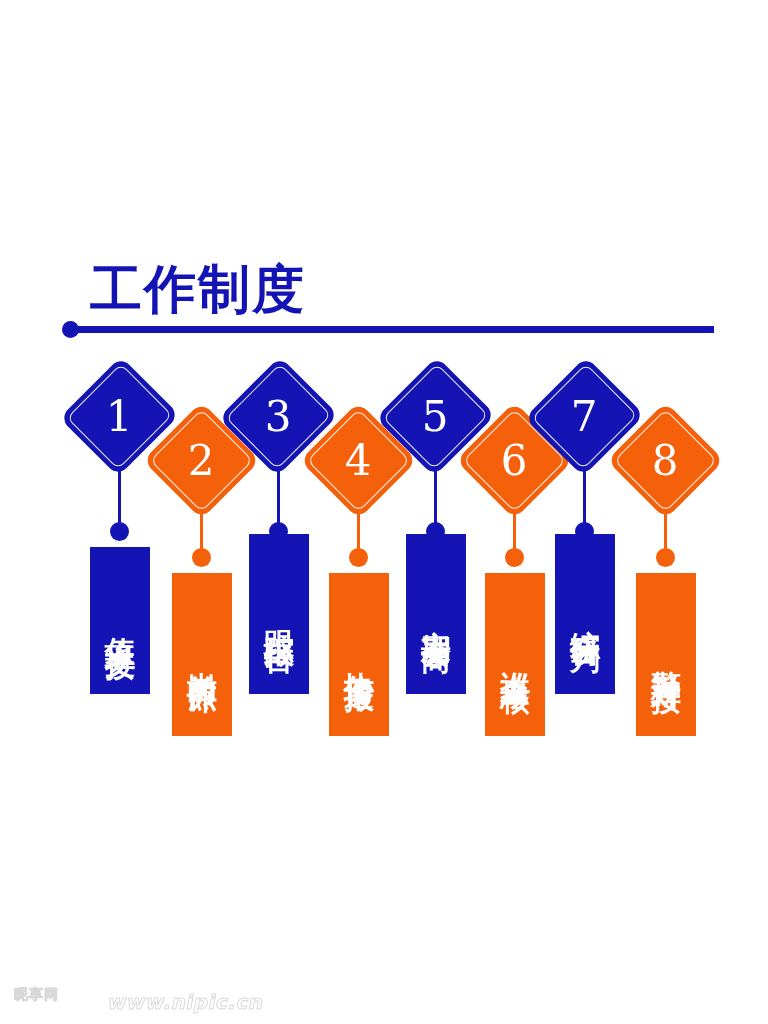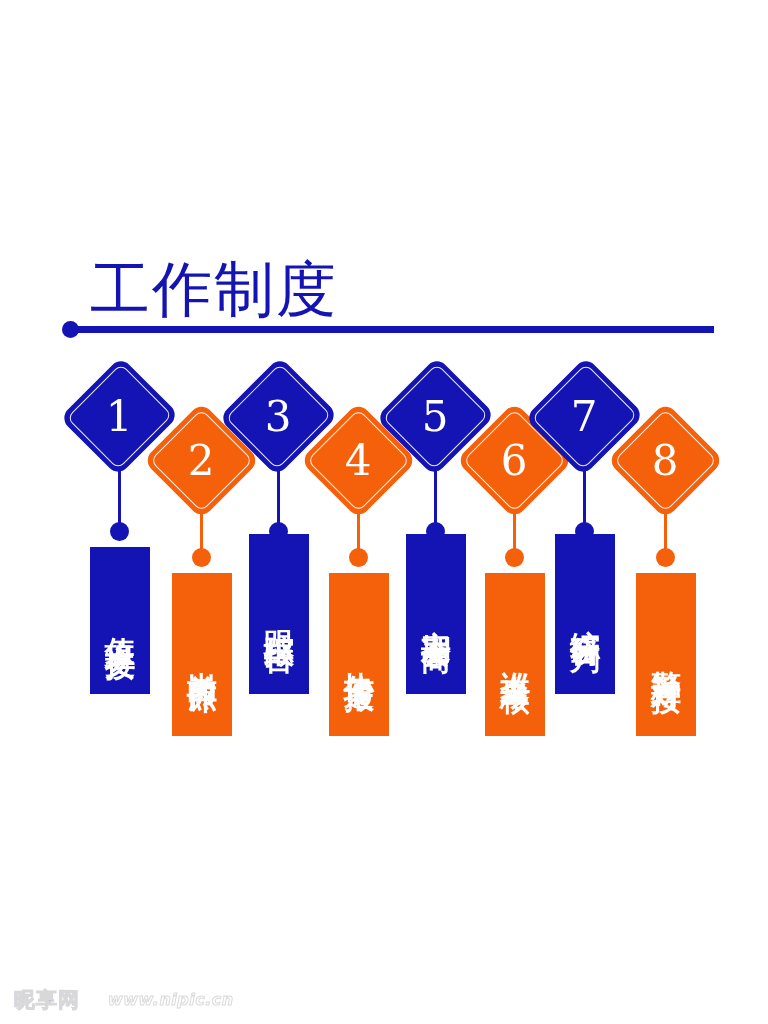--- a/index.html
+++ b/index.html
@@ -26,22 +26,22 @@
     top: 258px;
     width: 650px;
     height: 90px;
   }
 
   .title-text {
     position: absolute;
     left: 28px;
     top: 0px;
     font-family: "DejaVu Sans", "Liberation Sans", sans-serif;
-    font-size: 60px;
-    font-weight: 400;
+    font-size: 52px;
+    font-weight: 700;
     letter-spacing: 2px;
     color: #1414b4;
     line-height: 62px;
     white-space: nowrap;
   }
 
   .title-rule {
     position: absolute;
     left: 8px;
     top: 68px;
@@ -137,34 +137,34 @@
     bottom: 0;
     width: 768px;
     height: 56px;
   }
 
   .wm-logo {
     position: absolute;
     left: 14px;
     top: 18px;
     font-family: "DejaVu Sans", "Liberation Sans", sans-serif;
-    font-size: 21px;
+    font-size: 14px;
     font-weight: 700;
     color: #8b5cf6;
     -webkit-text-stroke: 1px #d8d8d8;
     letter-spacing: 1px;
     white-space: nowrap;
   }
 
   .wm-url {
     position: absolute;
     left: 108px;
     top: 22px;
     font-family: "DejaVu Sans", "Liberation Sans", sans-serif;
-    font-size: 16px;
+    font-size: 20px;
     font-style: italic;
     font-weight: 700;
     color: #ffffff;
     -webkit-text-stroke: 1px #dadada;
     letter-spacing: 0.5px;
     white-space: nowrap;
   }
 
   .wm-id {
     position: absolute;

